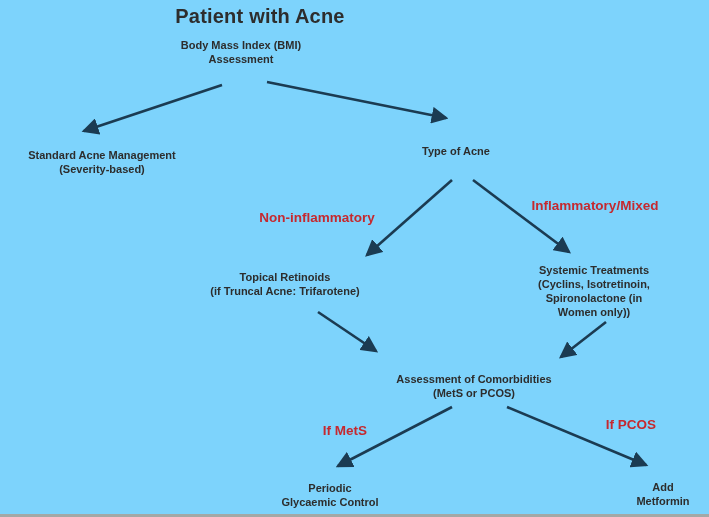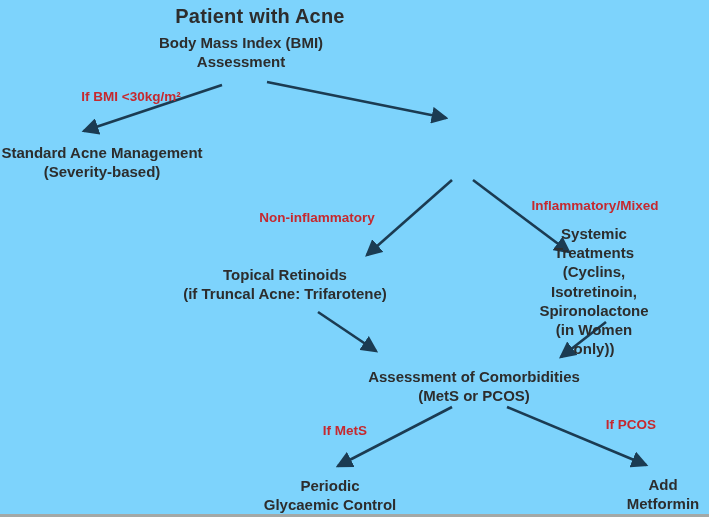--- a/index.html
+++ b/index.html
@@ -11,21 +11,21 @@
     font-family:"Liberation Sans", sans-serif;
   }
   .arrow-layer{position:absolute;left:0;top:0;width:709px;height:517px;}
   .txt{
     position:absolute;
     transform:translate(-50%,-50%);
     text-align:center;
     white-space:pre-line;
     color:#2d2d2d;
     font-weight:700;
-    font-size:15px;
+    font-size:11px;
     line-height:1.28;
   }
   .title{font-size:20px;letter-spacing:.2px;}
   .edge-label{
     position:absolute;
     transform:translate(-50%,-50%);
     color:#c5292f;
     font-weight:700;
     font-size:13.5px;
     white-space:nowrap;
@@ -57,26 +57,26 @@
       <line x1="452" y1="407" x2="338" y2="466" marker-end="url(#ah)"></line>
       <line x1="507" y1="407" x2="646" y2="465" marker-end="url(#ah)"></line>
     </g>
   </svg>
 
   <div class="txt title" style="left:260px;top:17px;">Patient with Acne</div>
 
   <div class="txt" style="left:241px;top:52px;">Body Mass Index (BMI)
 Assessment</div>
 
-  <div class="edge-label" style="left:131px;top:96px;">If BMI &lt;30kg/m²</div>
 
 
   <div class="txt" style="left:102px;top:162px;">Standard Acne Management
 (Severity-based)</div>
 
+  <div class="txt" style="left:456px;top:151px;">Type of Acne</div>
 
   <div class="edge-label" style="left:317px;top:205px;margin-top:12px;">Non-inflammatory</div>
 
   <div class="edge-label" style="left:595px;top:205px;text-align:right;">Inflammatory/Mixed</div>
 
   <div class="txt" style="left:285px;top:284px;">Topical Retinoids
 (if Truncal Acne: Trifarotene)</div>
 
   <div class="txt" style="left:594px;top:291px;">Systemic Treatments
 (Cyclins, Isotretinoin,

